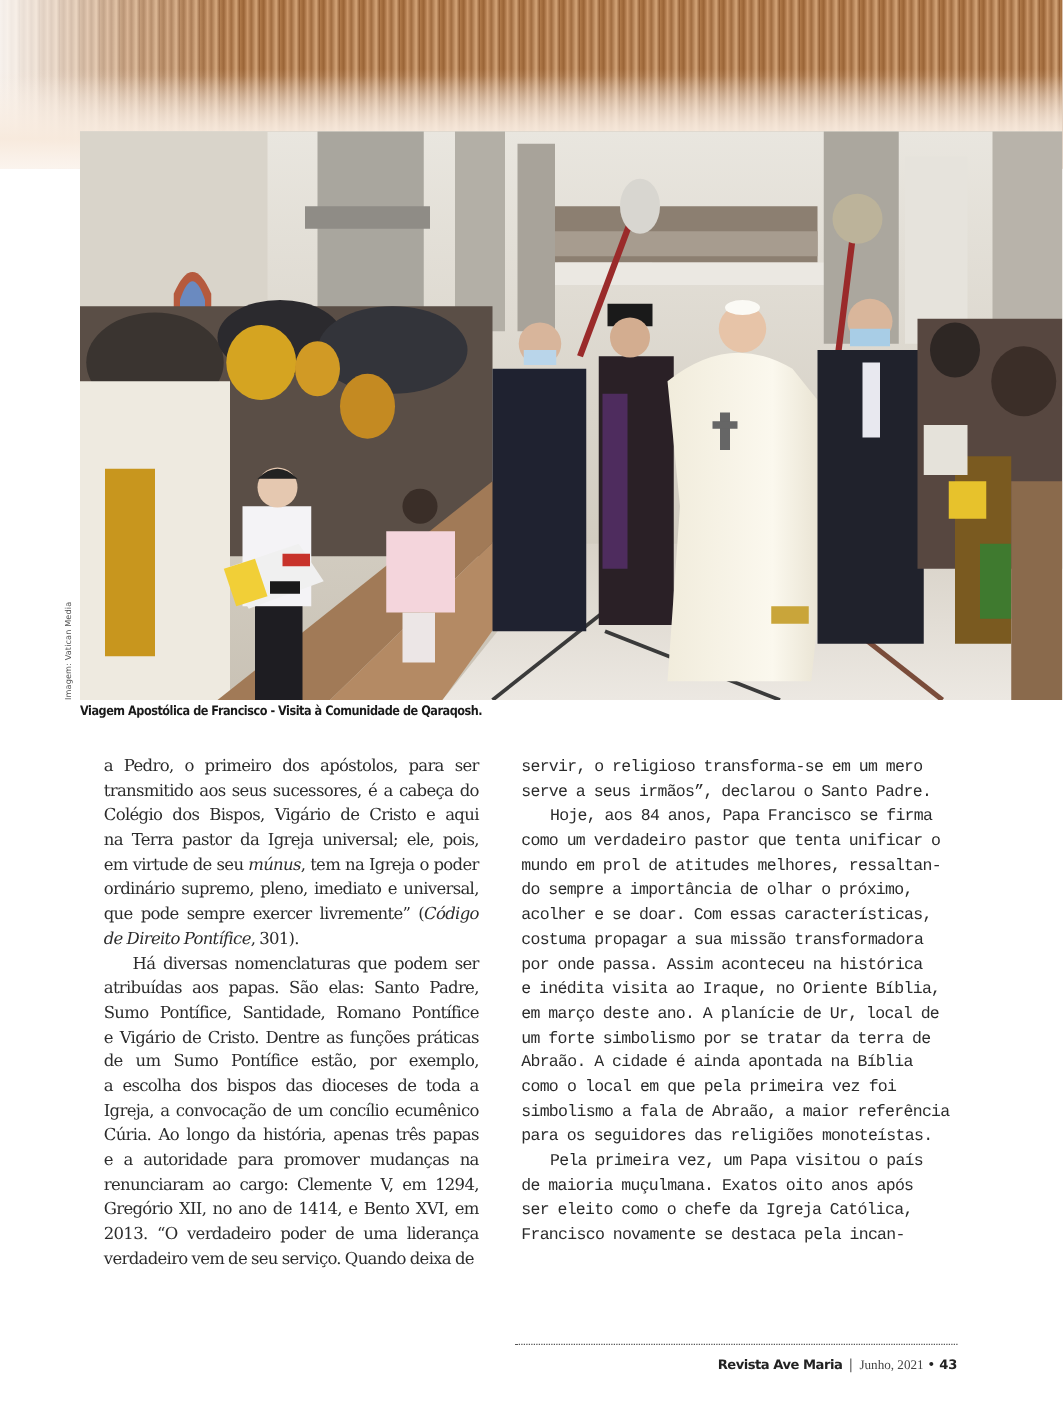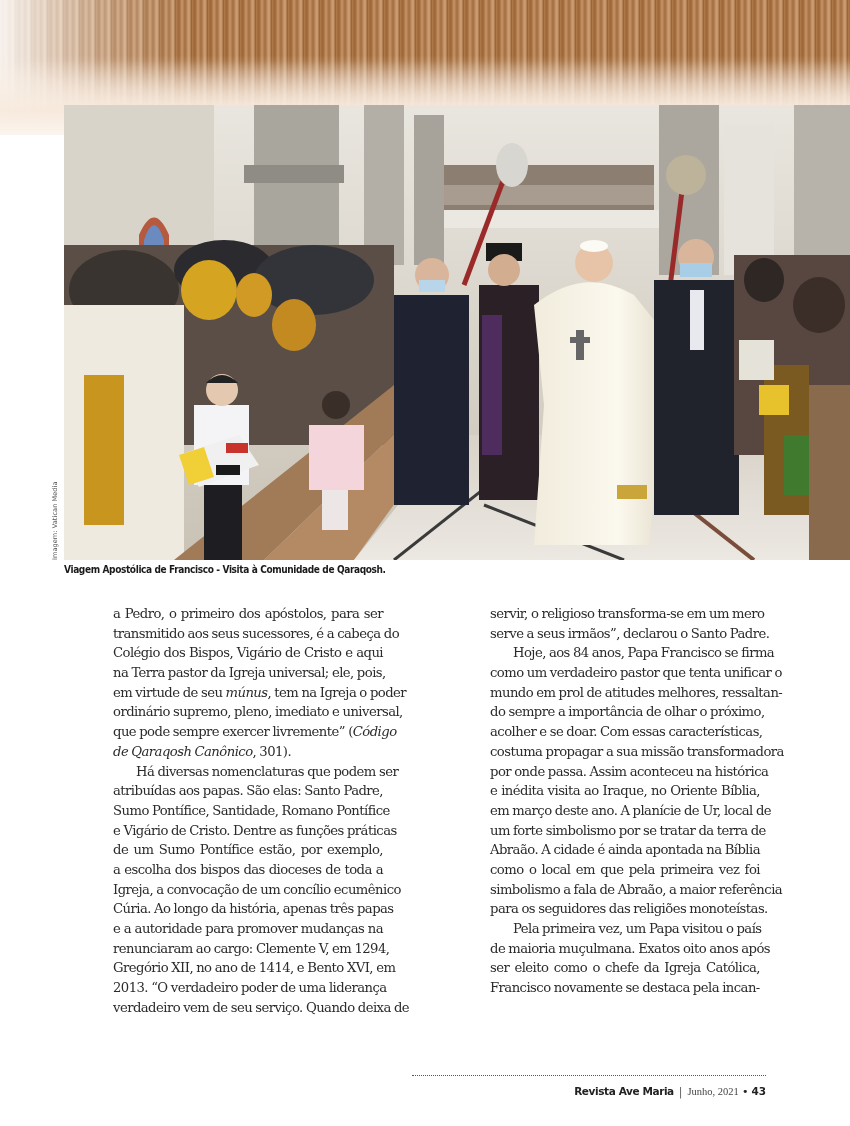--- a/index.html
+++ b/index.html
@@ -40,22 +40,22 @@
     white-space: nowrap;
   }
 
   
   .col {
     position: absolute; top: 604px; width: 300px;
     font-family: "DejaVu Serif", serif; font-size: 13.2px; line-height: 19.7px;
     color: #2b2b2b; text-align: justify; letter-spacing: -0.55px; word-spacing: -0.5px;
   }
   .col-left { left: 83px; }
-  .col-right { left: 460px; }
-  .col .line { display: block; text-align: justify; text-align-last: justify; white-space: nowrap; height: 19.7px; overflow: visible; margin-left: 30px; }
+  .col-right { left: 417px; font-family: Liberation Mono, monospace; }
+  .col .line { display: block; text-align: justify; text-align-last: justify; white-space: nowrap; height: 19.7px; overflow: visible; }
   .col .line.last { text-align-last: left; }
   .col .line.ind { padding-left: 23px; }
   .col em { font-style: italic; }
 
   
   .footer-rule {
     position: absolute; left: 412px; top: 1075px; width: 354px; height: 0;
     border-top: 1px dotted #555;
   }
   .footer {
@@ -180,21 +180,21 @@
 
 <div class="col col-left">
     <div>
       <span class="line">a Pedro, o primeiro dos apóstolos, para ser</span>
       <span class="line">transmitido aos seus sucessores, é a cabeça do</span>
       <span class="line">Colégio dos Bispos, Vigário de Cristo e aqui</span>
       <span class="line">na Terra pastor da Igreja universal; ele, pois,</span>
       <span class="line">em virtude de seu <em>múnus</em>, tem na Igreja o poder</span>
       <span class="line">ordinário supremo, pleno, imediato e universal,</span>
       <span class="line">que pode sempre exercer livremente” (<em>Código</em></span>
-      <span class="line last"><em>de Qaraqosh Canônico</em>, 301).</span>
+      <span class="line last"><em>de Direito Pontífice</em>, 301).</span>
     </div>
     <div>
       <span class="line ind">Há diversas nomenclaturas que podem ser</span>
       <span class="line">atribuídas aos papas. São elas: Santo Padre,</span>
       <span class="line">Sumo Pontífice, Santidade, Romano Pontífice</span>
       <span class="line">e Vigário de Cristo. Dentre as funções práticas</span>
       <span class="line">de um Sumo Pontífice estão, por exemplo,</span>
       <span class="line">a escolha dos bispos das dioceses de toda a</span>
       <span class="line">Igreja, a convocação de um concílio ecumênico</span>
       <span class="line">Cúria. Ao longo da história, apenas três papas</span>

